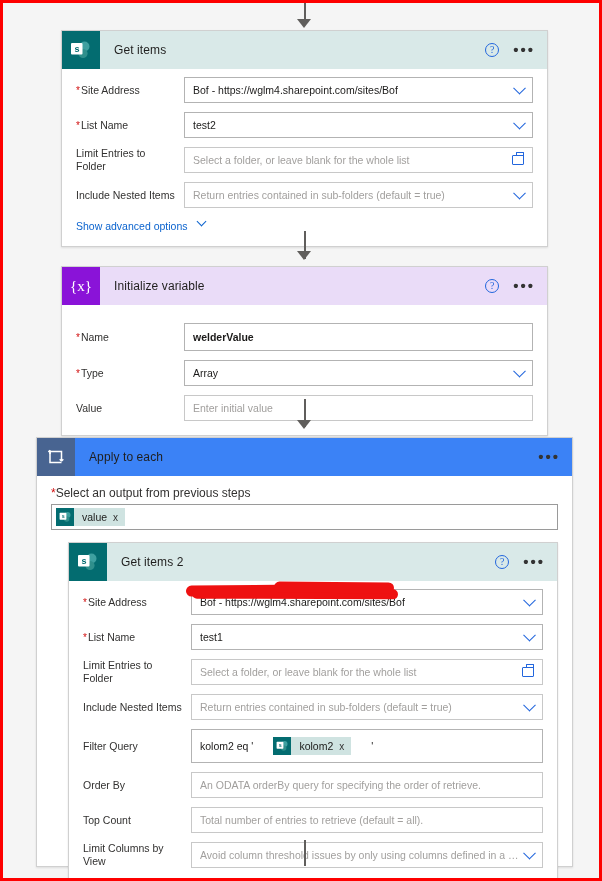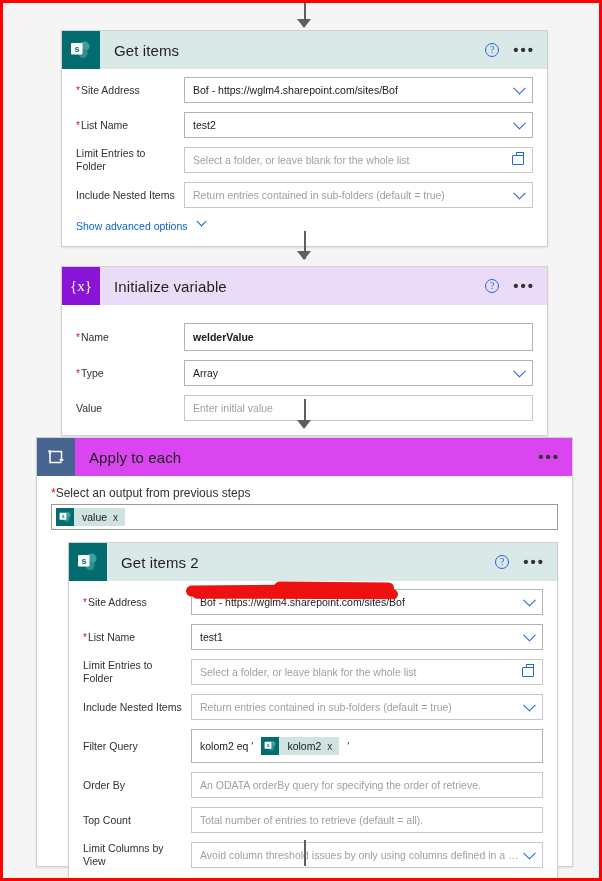--- a/index.html
+++ b/index.html
@@ -46,33 +46,33 @@
     box-shadow: 0 1px 2px rgba(0,0,0,0.10);
   }
   .card-head {
     display: flex;
     align-items: center;
     height: 38px;
     position: relative;
   }
   .head-sp   { background: #d9e9e8; }
   .head-var  { background: #eadcf8; }
-  .head-loop { background: #d946ef; }
+  .head-loop { background: #3b82f6; }
 
   .icon-tile {
     width: 38px; height: 38px;
     flex: 0 0 38px;
     display: flex; align-items: center; justify-content: center;
   }
   .tile-sp   { background: #036c70; }
   .tile-var  { background: #8a13d8; }
   .tile-loop { background: #486491; }
 
   .head-title {
-    font-size: 15px;
+    font-size: 12px;
     color: #201f1e;
     margin-left: 14px;
     letter-spacing: .1px;
     white-space: nowrap;
   }
   .head-actions {
     margin-left: auto;
     display: flex; align-items: center;
     padding-right: 12px;
     gap: 14px;
@@ -410,21 +410,21 @@
             <div class="fld ph">
               <span class="val">Return entries contained in sub-folders (default = true)</span>
               <span class="chev"></span>
             </div>
           </div>
 
           <div class="row">
             <div class="lbl">Filter Query</div>
             <div class="fld" style="padding:16px 8px;">
               <span style="white-space:pre;">kolom2 eq '</span>
-              <span class="token" style="margin:0 8px;">
+              <span class="token" style="margin:0 20px;">
                 <span class="tico">
                   <svg width="13" height="12" viewBox="0 0 22 20">
                     <circle cx="14.5" cy="6.5" r="5" fill="#3ea0a0"></circle>
                     <circle cx="13" cy="13.5" r="4.6" fill="#2f8f8c"></circle>
                     <rect x="1" y="3" width="11.5" height="11.5" rx="1" fill="#ffffff"></rect>
                     <text x="7" y="12" font-family="Liberation Sans, sans-serif" font-size="9" font-weight="bold" fill="#036c70" text-anchor="middle">s</text>
                   </svg>
                 </span>
                 <span class="tlbl">kolom2</span>
                 <span class="tx">x</span>

